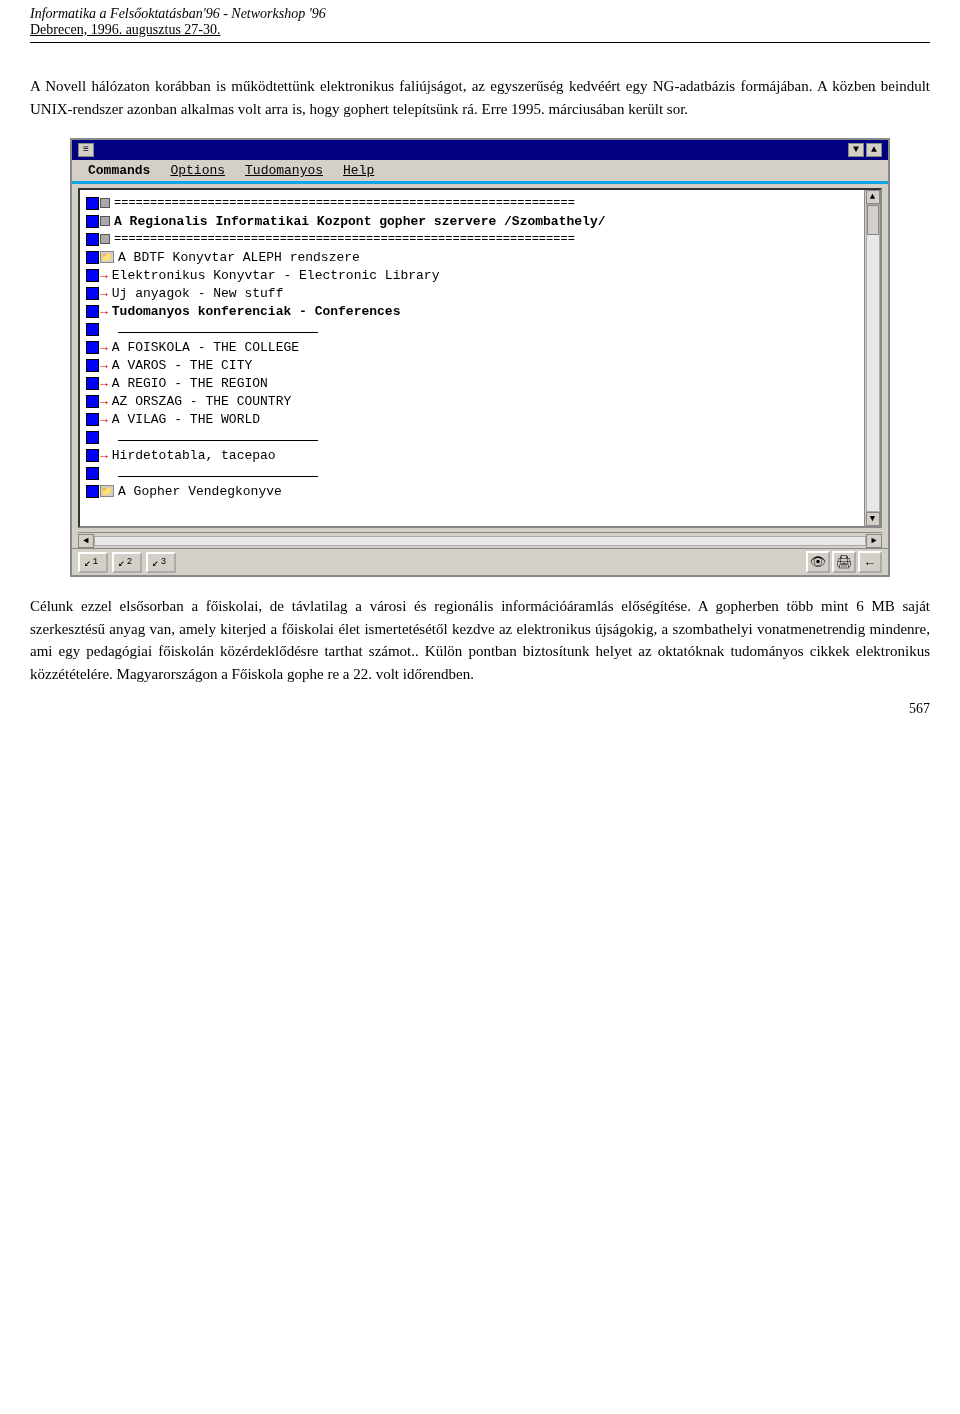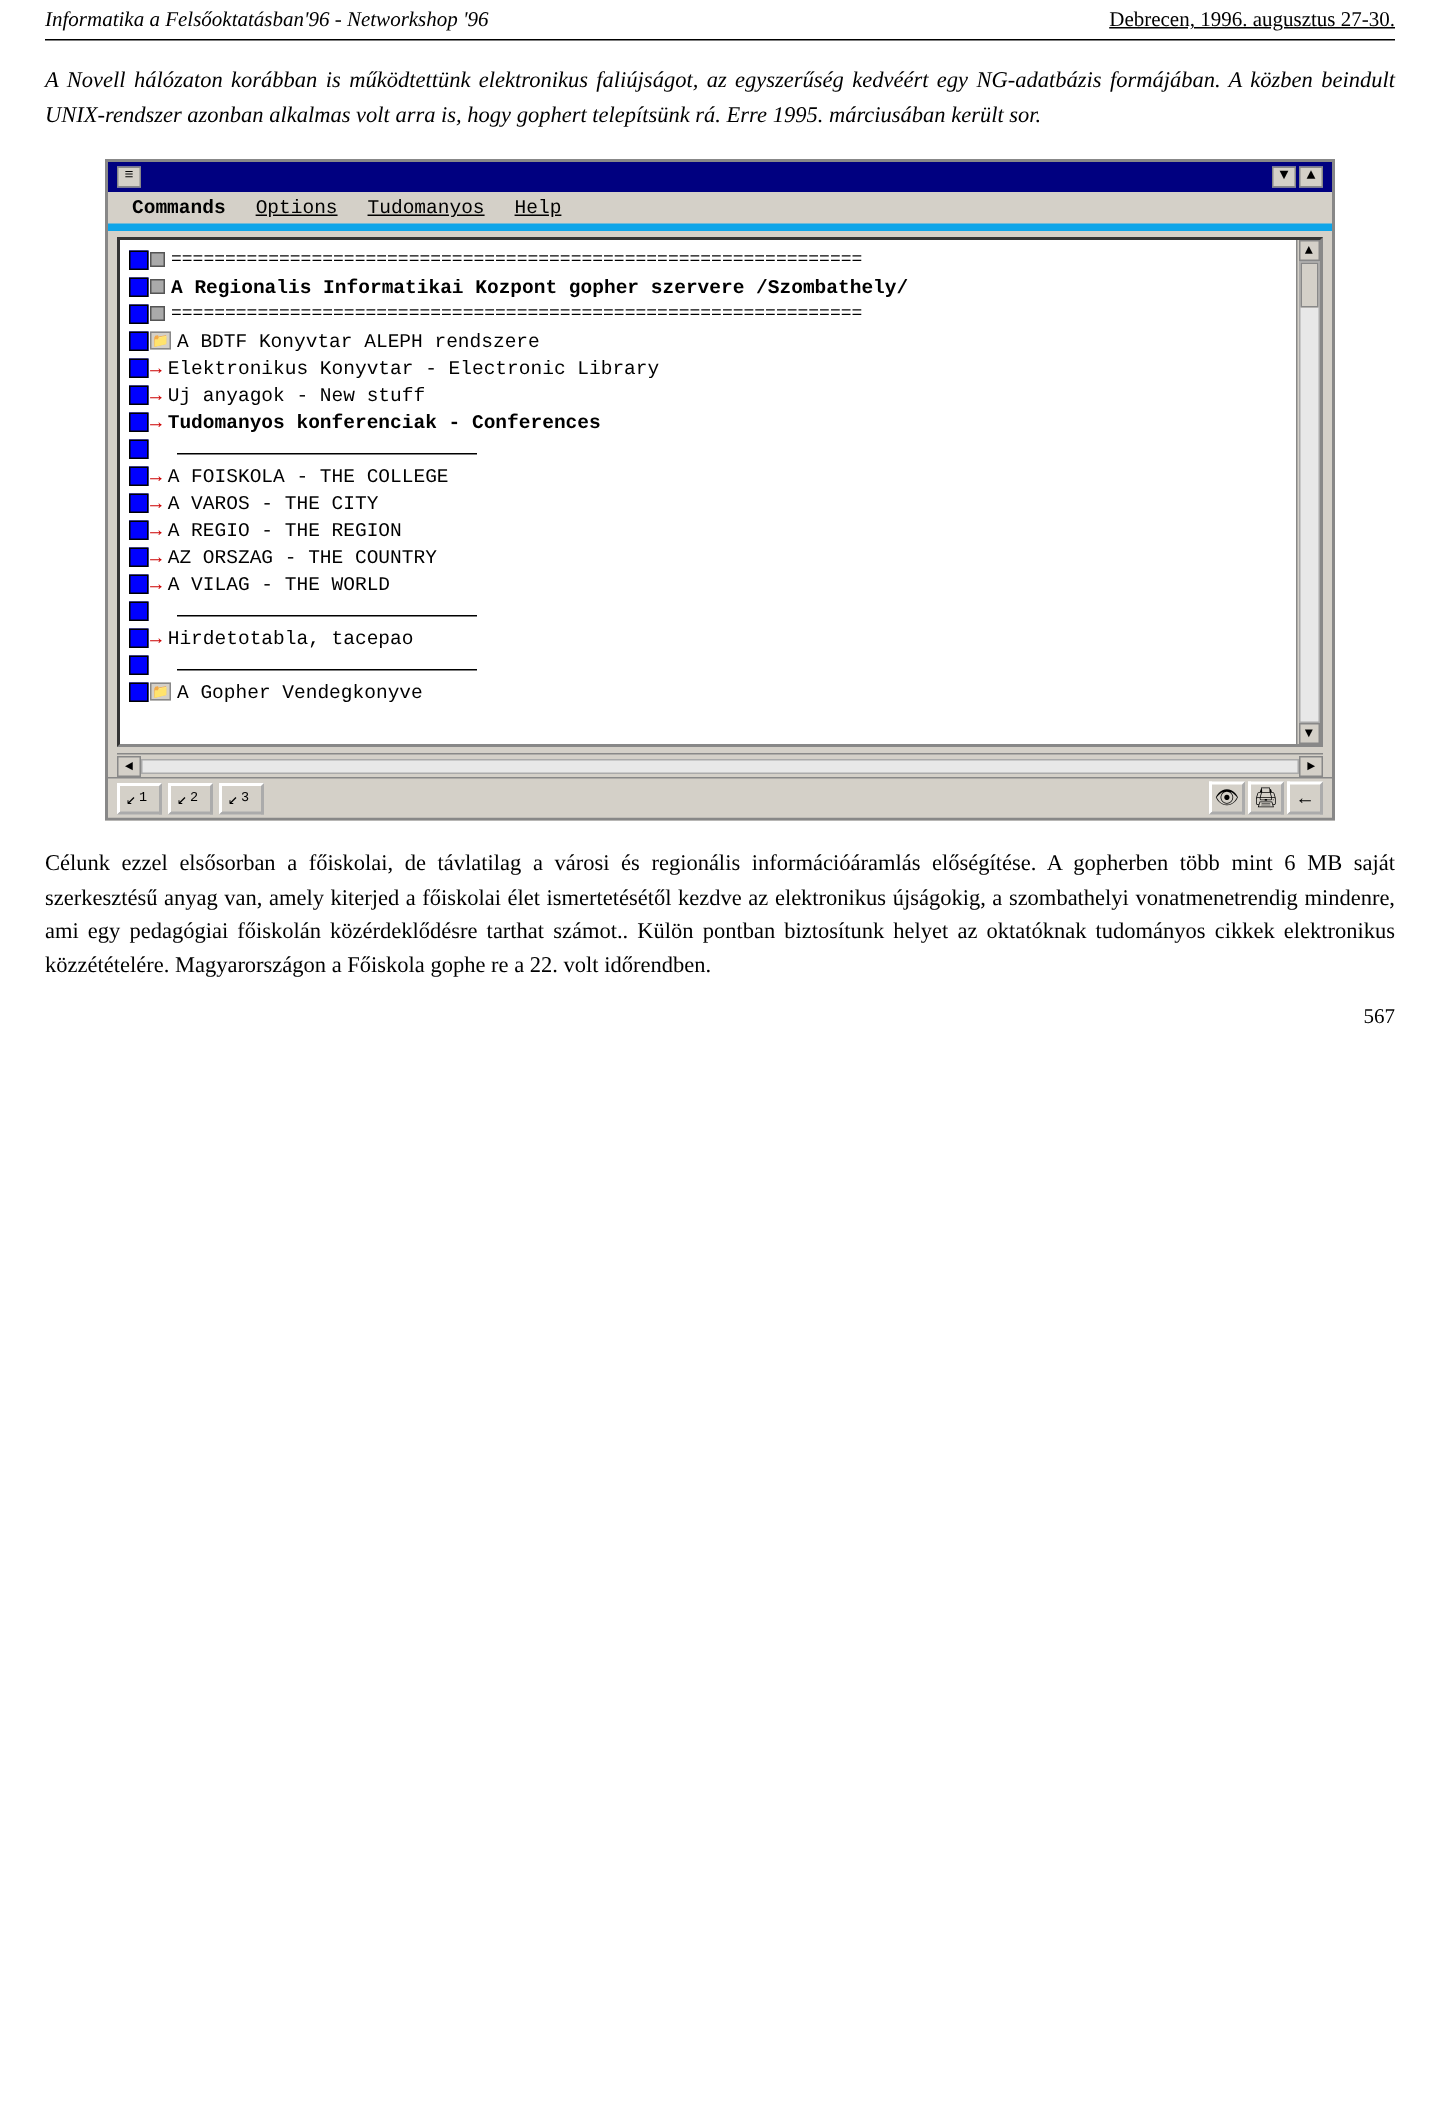--- a/index.html
+++ b/index.html
@@ -12,37 +12,37 @@
       color: #000;
       padding: 0 30px 40px 30px;
     }
 
     .page-header {
       display: flex;
       justify-content: space-between;
       align-items: flex-start;
       border-bottom: 1px solid #000;
       padding: 6px 0 4px 0;
-      margin-bottom: 16px;
+      margin-bottom: 32px;
+      flex-direction: column;
     }
     .header-left {
       font-size: 14px;
       font-style: italic;
     }
     .header-right {
       font-size: 14px;
       text-decoration: underline;
     }
 
     .body-text {
       font-size: 15px;
       line-height: 1.5;
       margin-bottom: 10px;
       text-align: justify;
-      font-style: italic;
     }
 
     
     .gopher-window {
       border: 2px solid #888;
       background: #d4d0c8;
       margin: 18px auto 18px auto;
       width: 820px;
       font-family: "Courier New", Courier, monospace;
       font-size: 13px;
@@ -80,21 +80,21 @@
     .titlebar-btns {
       display: flex;
       gap: 2px;
     }
 
     .gopher-menubar {
       background: #d4d0c8;
       display: flex;
       gap: 0;
       padding: 2px 6px;
-      border-bottom: 5px solid #0ea5e9;
+      border-bottom: 3px solid #0ea5e9;
     }
     .gopher-menubar-item {
       padding: 1px 10px;
       font-size: 13px;
       font-family: "Courier New", Courier, monospace;
       cursor: pointer;
       color: #000;
       text-decoration: underline;
     }
     .gopher-menubar-item:first-child {

